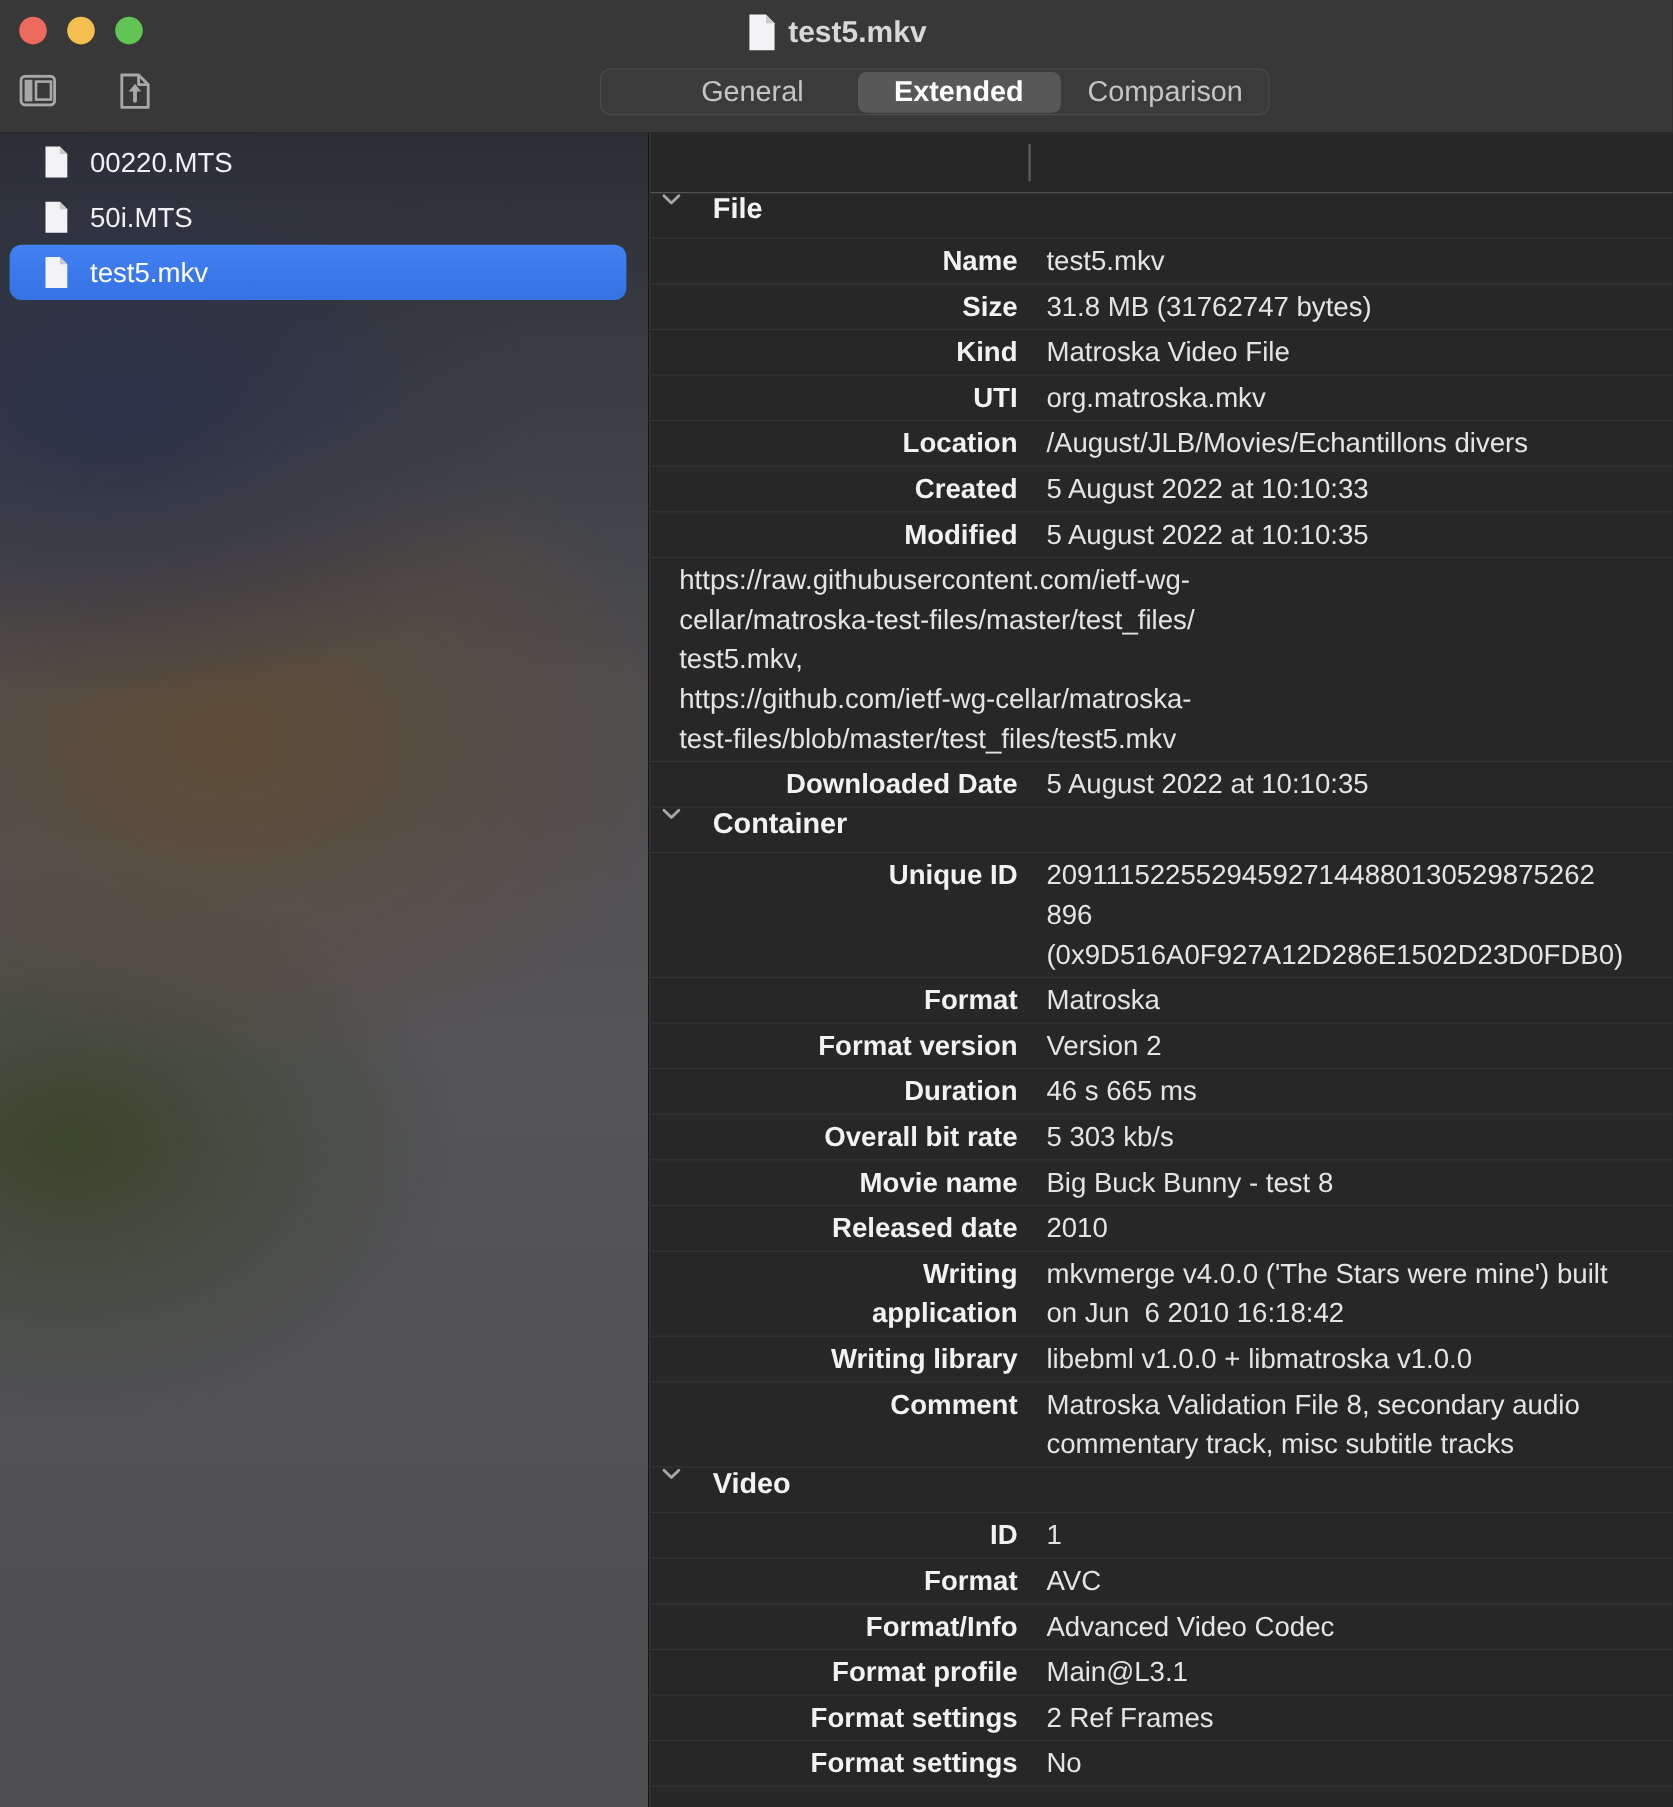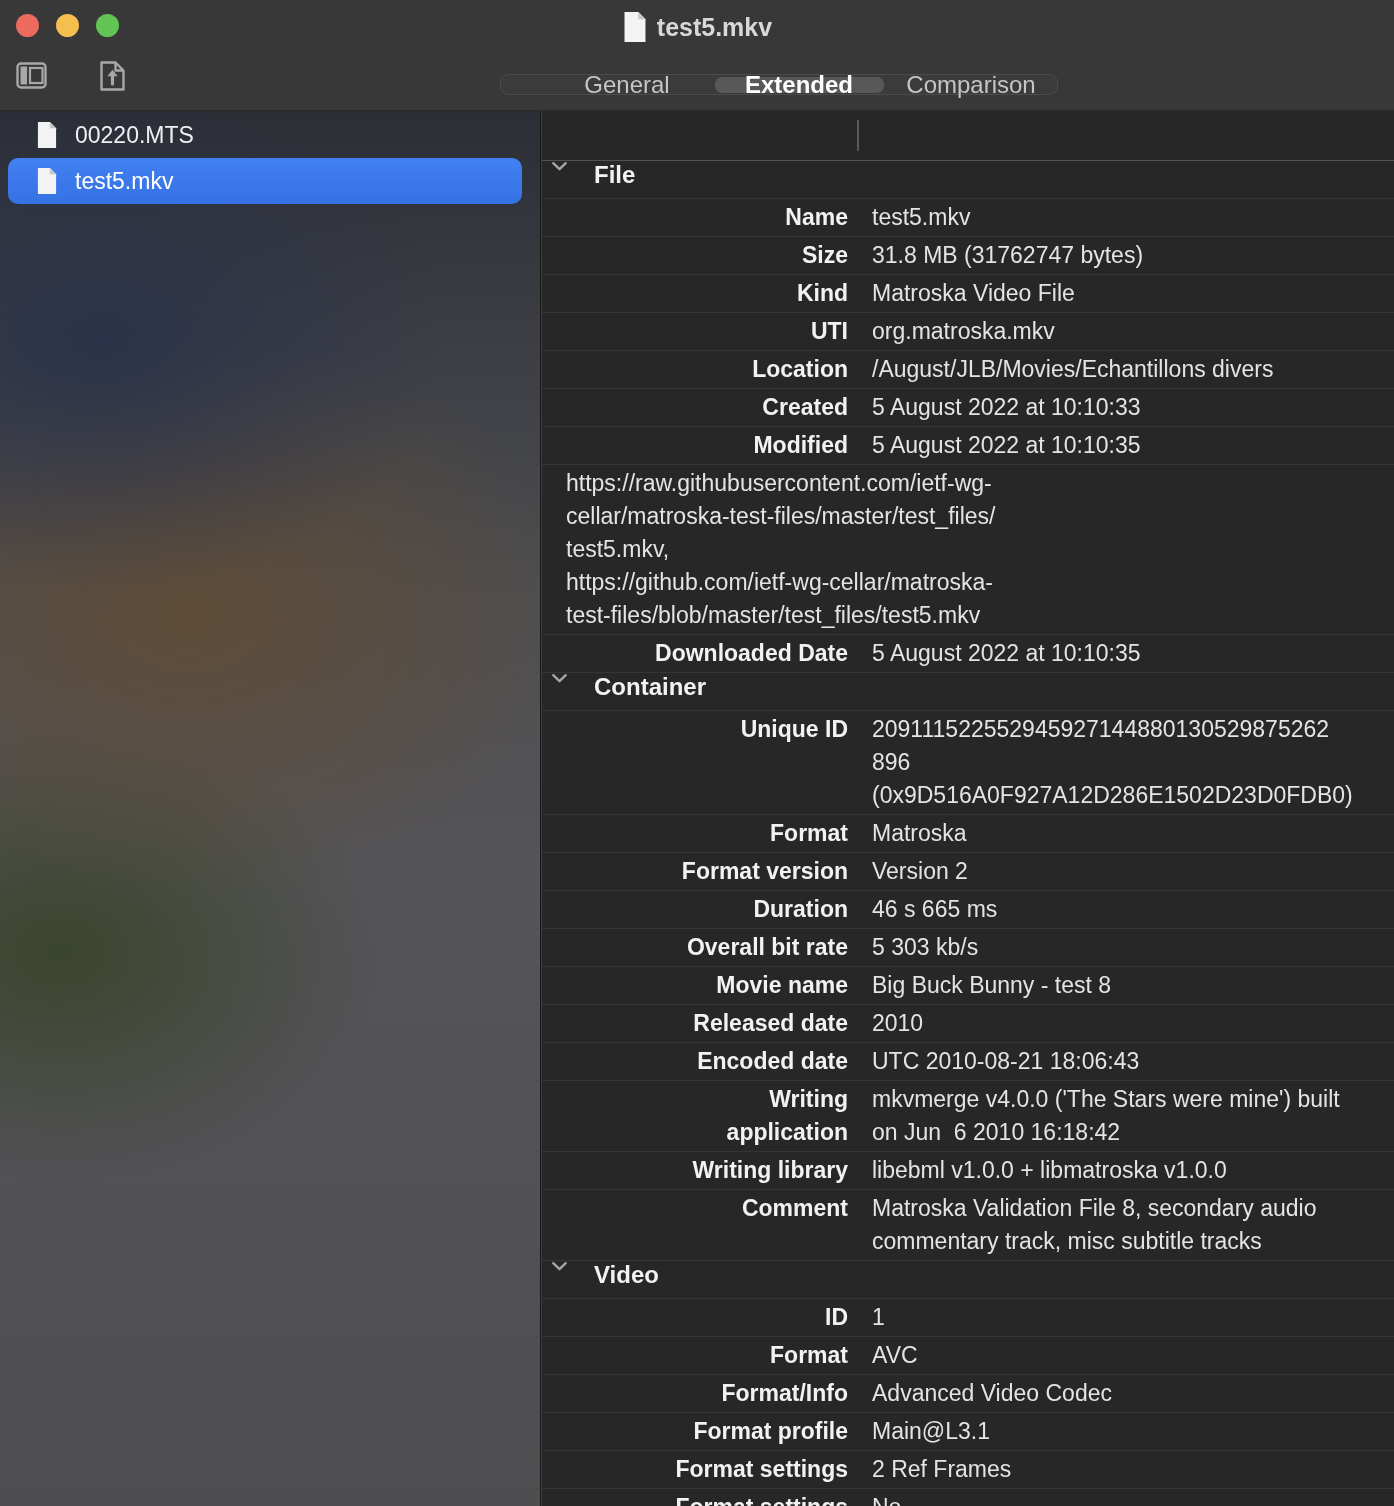--- a/index.html
+++ b/index.html
@@ -38,21 +38,21 @@
   }
   .doc-icon-lg svg{display:block}
   .win-title{font-size:25px;font-weight:700;color:#d8d8d8}
 
   .toolbar{position:absolute;top:56px;left:0;right:0;height:42px}
   .tbtn{position:absolute;background:none;border:none;display:block}
   .tbtn.sidebar-toggle{left:16px;top:6px}
   .tbtn.export{left:99px;top:4px}
 
   .segmented{
-    position:absolute;left:500px;top:18px;width:558px;height:21px;
+    position:absolute;left:500px;top:1px;width:558px;height:39px;
     display:flex;border:1.5px solid #4b4b4b;border-radius:9px;
     background:rgba(255,255,255,0.015);
     padding-left:40px;
   }
   .seg{
     flex:1;border:none;background:transparent;margin:1.5px;
     border-radius:7px;font-family:inherit;font-size:24px;color:#c5c5c5;
     display:flex;align-items:center;justify-content:center;
   }
   .seg.selected{background:#585858;color:#ffffff;font-weight:700}
@@ -164,20 +164,29 @@
       <ul class="file-list" id="file-list">
           <li class="file-item">
             <span class="file-icon">
               <svg width="22" height="28" viewBox="0 0 23 29" aria-hidden="true">
                 <path d="M2 1h12.5L21 7.5V28H2z" fill="#f3f3f5"></path>
                 <path d="M14.5 1l6.5 6.5h-6.5z" fill="#c7c7cc"></path>
               </svg>
             </span>
             <span class="file-name">00220.MTS</span>
           </li>
+          <li class="file-item">
+            <span class="file-icon">
+              <svg width="22" height="28" viewBox="0 0 23 29" aria-hidden="true">
+                <path d="M2 1h12.5L21 7.5V28H2z" fill="#f3f3f5"></path>
+                <path d="M14.5 1l6.5 6.5h-6.5z" fill="#c7c7cc"></path>
+              </svg>
+            </span>
+            <span class="file-name">50i.MTS</span>
+          </li>
           <li class="file-item selected">
             <span class="file-icon">
               <svg width="22" height="28" viewBox="0 0 23 29" aria-hidden="true">
                 <path d="M2 1h12.5L21 7.5V28H2z" fill="#f3f3f5"></path>
                 <path d="M14.5 1l6.5 6.5h-6.5z" fill="#c7c7cc"></path>
               </svg>
             </span>
             <span class="file-name">test5.mkv</span>
           </li>
         </ul>
@@ -267,24 +276,20 @@
           </div>
           <div class="row">
             <span class="row-label">Movie name</span>
             <span class="row-value">Big Buck Bunny - test 8</span>
           </div>
           <div class="row">
             <span class="row-label">Released date</span>
             <span class="row-value">2010</span>
           </div>
           <div class="row">
-            <span class="row-label">Encoded date</span>
-            <span class="row-value">UTC 2010-08-21 18:06:43</span>
-          </div>
-          <div class="row">
             <span class="row-label">Writing
 application</span>
             <span class="row-value">mkvmerge v4.0.0 ('The Stars were mine') built
 on Jun  6 2010 16:18:42</span>
           </div>
           <div class="row">
             <span class="row-label">Writing library</span>
             <span class="row-value">libebml v1.0.0 + libmatroska v1.0.0</span>
           </div>
           <div class="row">

